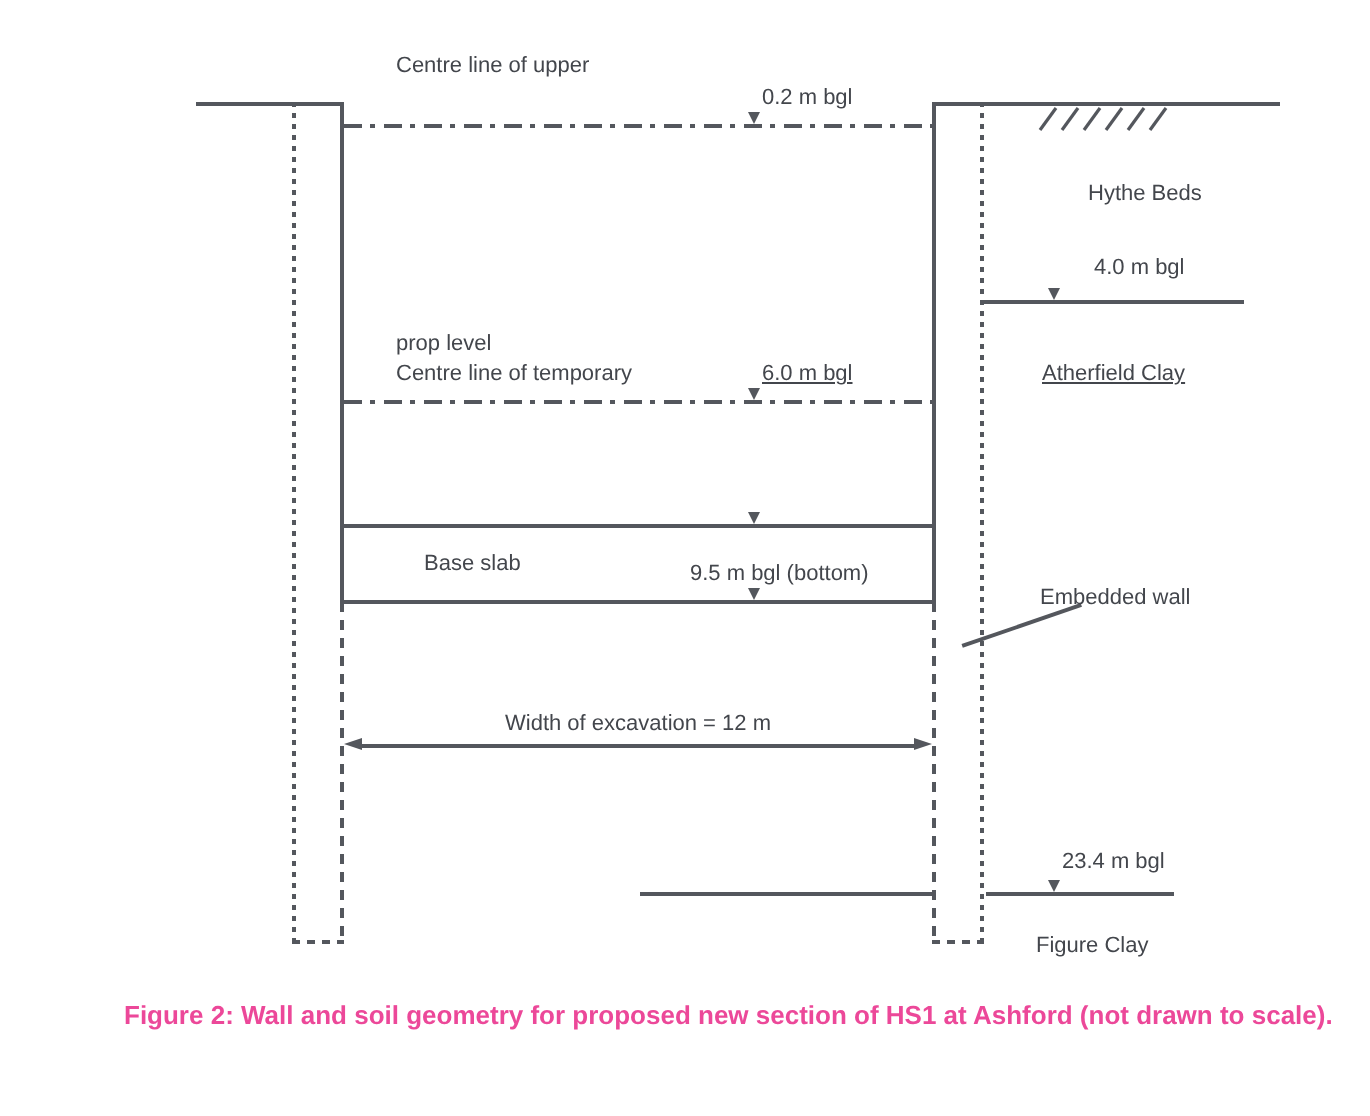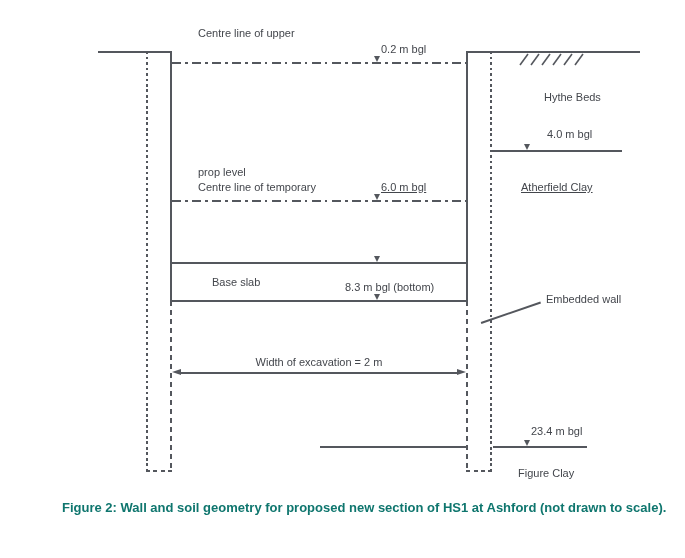--- a/index.html
+++ b/index.html
@@ -70,21 +70,21 @@
   }
   .leader {
     position: absolute; height: 1.5px; background: #54575d;
     transform-origin: 0 50%;
   }
   #caption {
     position: absolute;
     left: 62px; top: 496px; width: 608px;
     font-size: 13px; font-weight: bold;
     line-height: 23px;
-    color: #0f766e;
+    color: #ec4899;
   }
 </style>
 </head>
 <body>
 
 <div id="page">
 
   <div class="hline" style="left:98px; top:51px; width:74px;"></div>
   <div class="hline" style="left:468px; top:51px; width:172px;"></div>
 
@@ -120,21 +120,21 @@
   <div class="marker-down" style="left:374px; top:56px;"></div>
   <div class="marker-down" style="left:524px; top:144px;"></div>
   <div class="marker-down" style="left:374px; top:194px;"></div>
   <div class="marker-down" style="left:374px; top:256px;"></div>
   <div class="marker-down" style="left:374px; top:294px;"></div>
   <div class="marker-down" style="left:524px; top:440px;"></div>
 
   <div class="hline thin" style="left:179px; top:372px; width:280px;"></div>
   <div class="arrow-left" style="left:172px; top:369px;"></div>
   <div class="arrow-right" style="left:457px; top:369px;"></div>
-  <div class="lbl" style="left:173px; top:355px; width:292px; text-align:center;">Width of excavation = 2 m</div>
+  <div class="lbl" style="left:173px; top:355px; width:292px; text-align:center;">Width of excavation = 12 m</div>
 
   <div class="leader" style="left:481px; top:322px; width:63px; transform:rotate(-19deg);"></div>
 
   <div class="lbl" style="left:198px; top:26px;">
     <div>Centre line of upper</div>
   </div>
   <div class="lbl" style="left:381px; top:42px;">0.2 m bgl</div>
 
   <div class="lbl" style="left:544px; top:90px;">Hythe Beds</div>
   <div class="lbl" style="left:529px; top:127px;margin-left:18px;">4.0 m bgl</div>
@@ -142,23 +142,23 @@
   <div class="lbl" style="left:198px; top:165px;">
     <div>prop level</div>
     <div>Centre line of temporary</div>
   </div>
   <div class="lbl" style="left:381px; top:180px;text-decoration:underline;">6.0 m bgl</div>
 
   <div class="lbl" style="left:521px; top:180px;text-decoration:underline;">Atherfield Clay</div>
 
 
   <div class="lbl" style="left:200px; top:275px;margin-left:12px;">Base slab</div>
-  <div class="lbl" style="left:345px; top:280px;">8.3 m bgl (bottom)</div>
+  <div class="lbl" style="left:345px; top:280px;">9.5 m bgl (bottom)</div>
 
-  <div class="lbl" style="left:546px; top:292px;">Embedded wall</div>
+  <div class="lbl" style="left:520px; top:292px;">Embedded wall</div>
 
   <div class="lbl" style="left:531px; top:424px;">23.4 m bgl</div>
 
   <div class="lbl" style="left:518px; top:466px;">Figure Clay</div>
 
   <div id="caption">Figure 2: Wall and soil geometry for proposed new section of HS1 at Ashford (not drawn to scale).</div>
 
 </div>
 
 </body></html>

